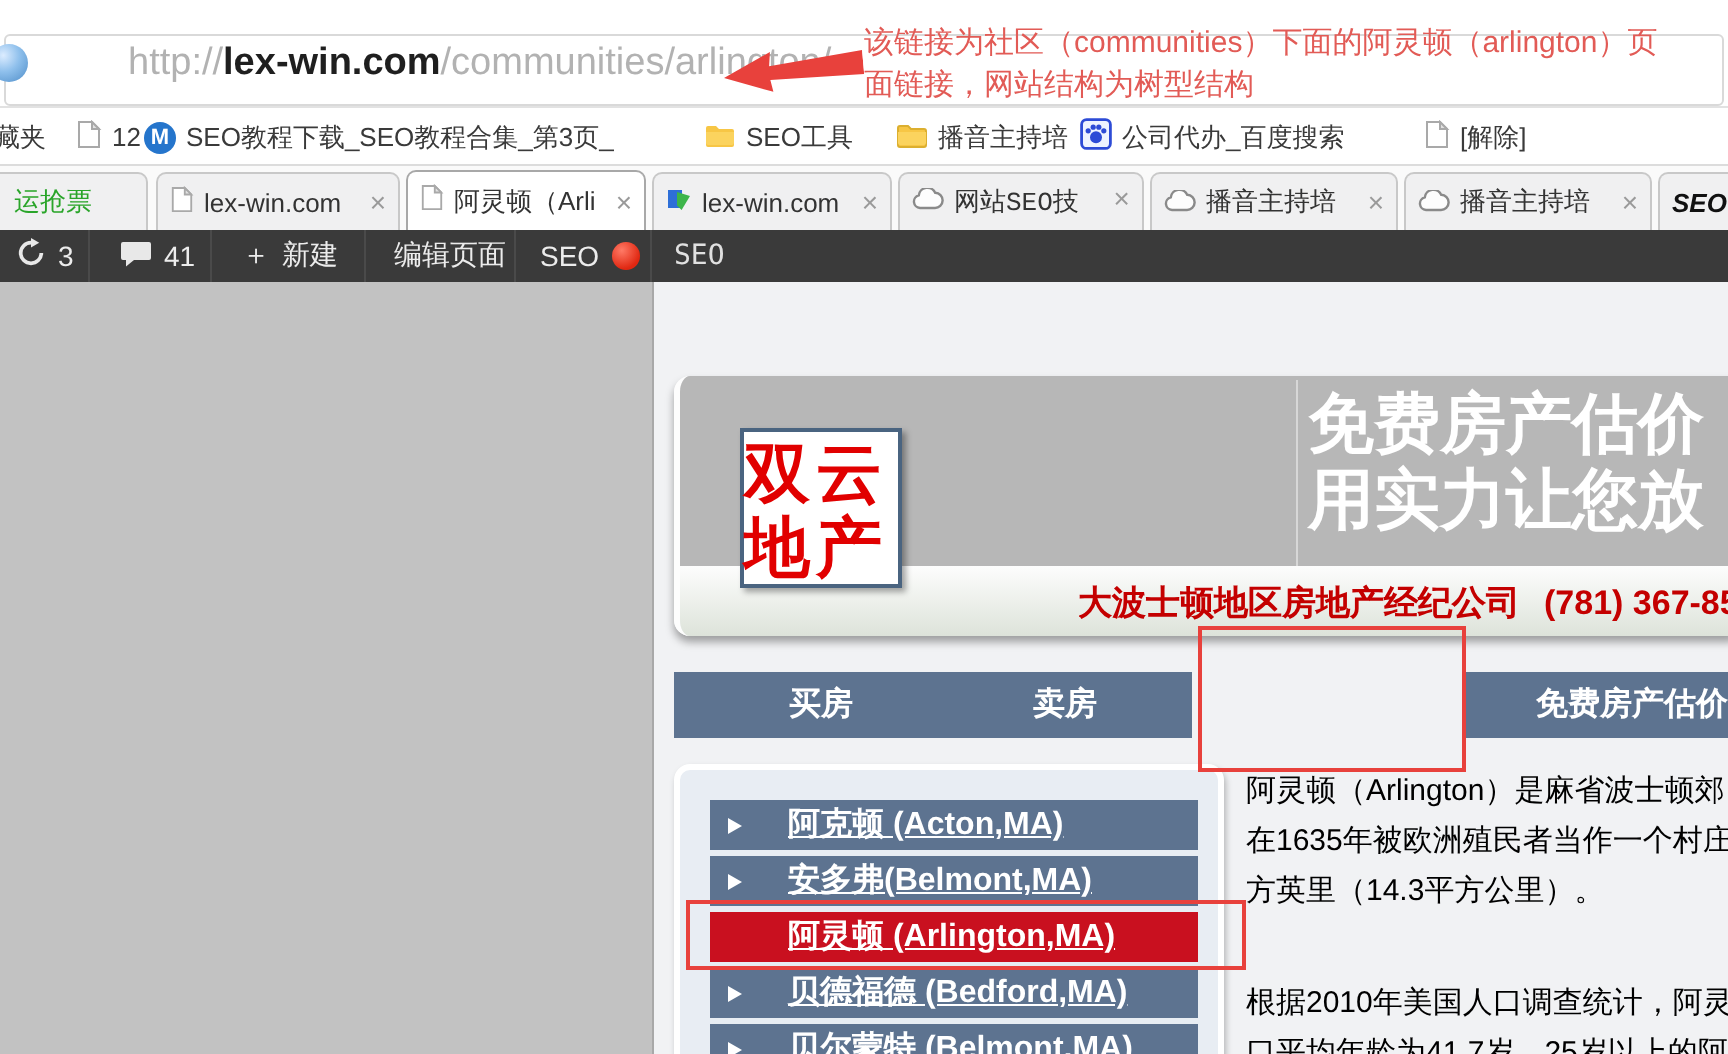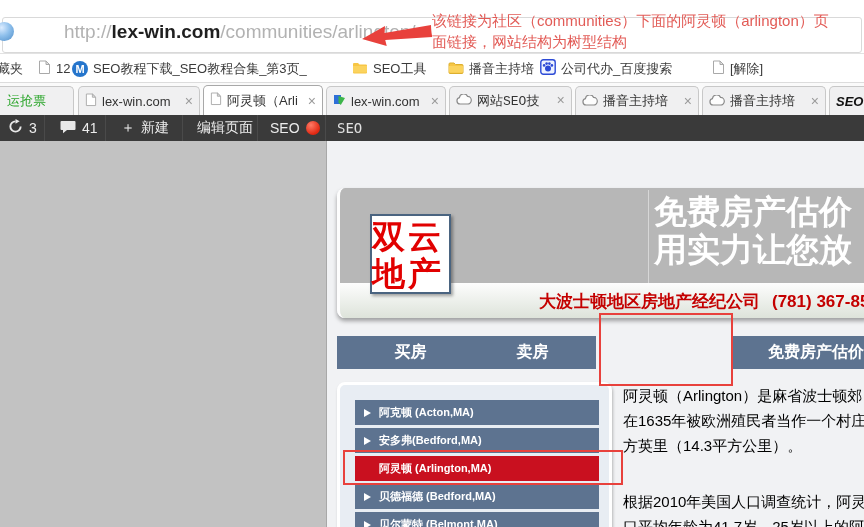--- a/index.html
+++ b/index.html
@@ -65,21 +65,21 @@
 
   
   .nav-item { position:absolute; top:336px; height:33px; background:#5d7390; color:#fff; font-weight:bold; font-size:16px;
      display:flex; align-items:center; justify-content:center; }
   .nav-item.active { background:#c9101f; }
 
   
   .sidebar { position:absolute; left:337px; top:382px; width:275px; height:170px; background:#e8edf3;
      border:3px solid #fff; border-radius:8px; box-shadow:1px 2px 3px rgba(0,0,0,0.25); }
   .side-item { position:absolute; left:15px; width:244px; height:25px; background:#5d7390; color:#fff;
-     font-weight:bold; font-size:11px; display:flex; align-items:center; padding-left:24px; white-space:nowrap; }
+     font-weight:bold; font-size:16px; display:flex; align-items:center; padding-left:39px; white-space:nowrap;text-decoration:underline; }
   .side-item.active { background:#c9101f; }
   .chev { position:absolute; left:9px; width:0; height:0; border-top:4px solid transparent; border-bottom:4px solid transparent; border-left:7px solid #fff; }
 
   
   .para { position:absolute; left:623px; width:260px; color:#000; font-size:15px; line-height:25px; }
   .para div { white-space:nowrap; overflow:hidden; }
 
   
   .anno-box-shequ { left:599px; top:313px; width:134px; height:73px; }
   .anno-box-arl { left:343px; top:450px; width:280px; height:35px; }
@@ -265,21 +265,21 @@
       <span>免费房产估价</span>
     </div>
 
   <div class="sidebar">
     <div class="side-item" style="top:15px">
       <span class="chev"></span>
       <span>阿克顿 (Acton,MA)</span>
     </div>
     <div class="side-item" style="top:43px">
       <span class="chev"></span>
-      <span>安多弗(Bedford,MA)</span>
+      <span>安多弗(Belmont,MA)</span>
     </div>
     <div class="side-item active" style="top:71px">
       <span>阿灵顿 (Arlington,MA)</span>
     </div>
     <div class="side-item" style="top:99px">
       <span class="chev"></span>
       <span>贝德福德 (Bedford,MA)</span>
     </div>
     <div class="side-item" style="top:127px">
       <span class="chev"></span>

